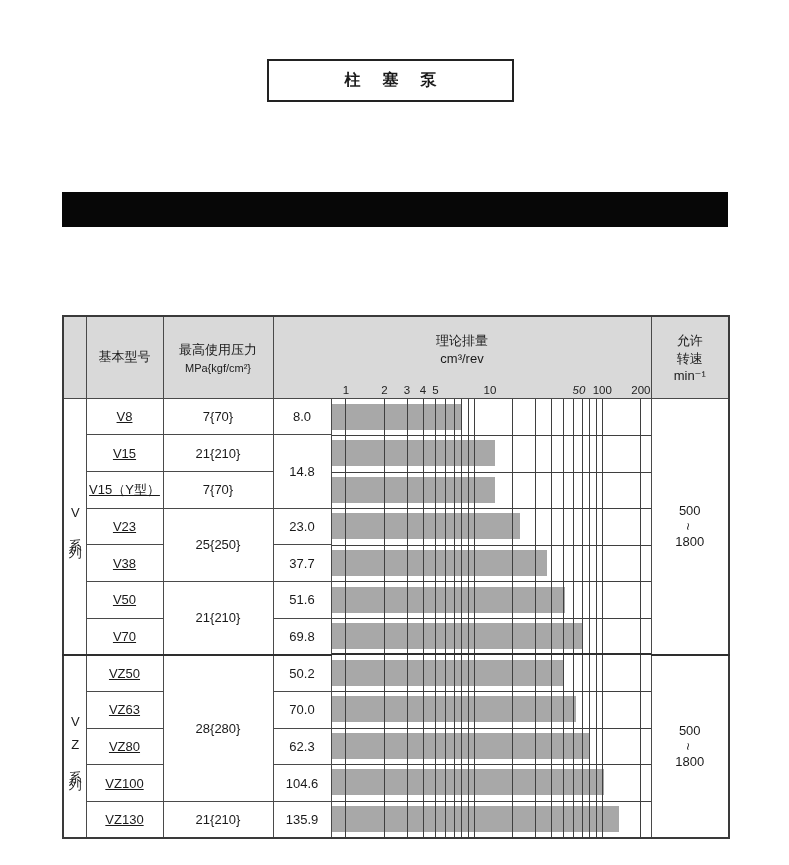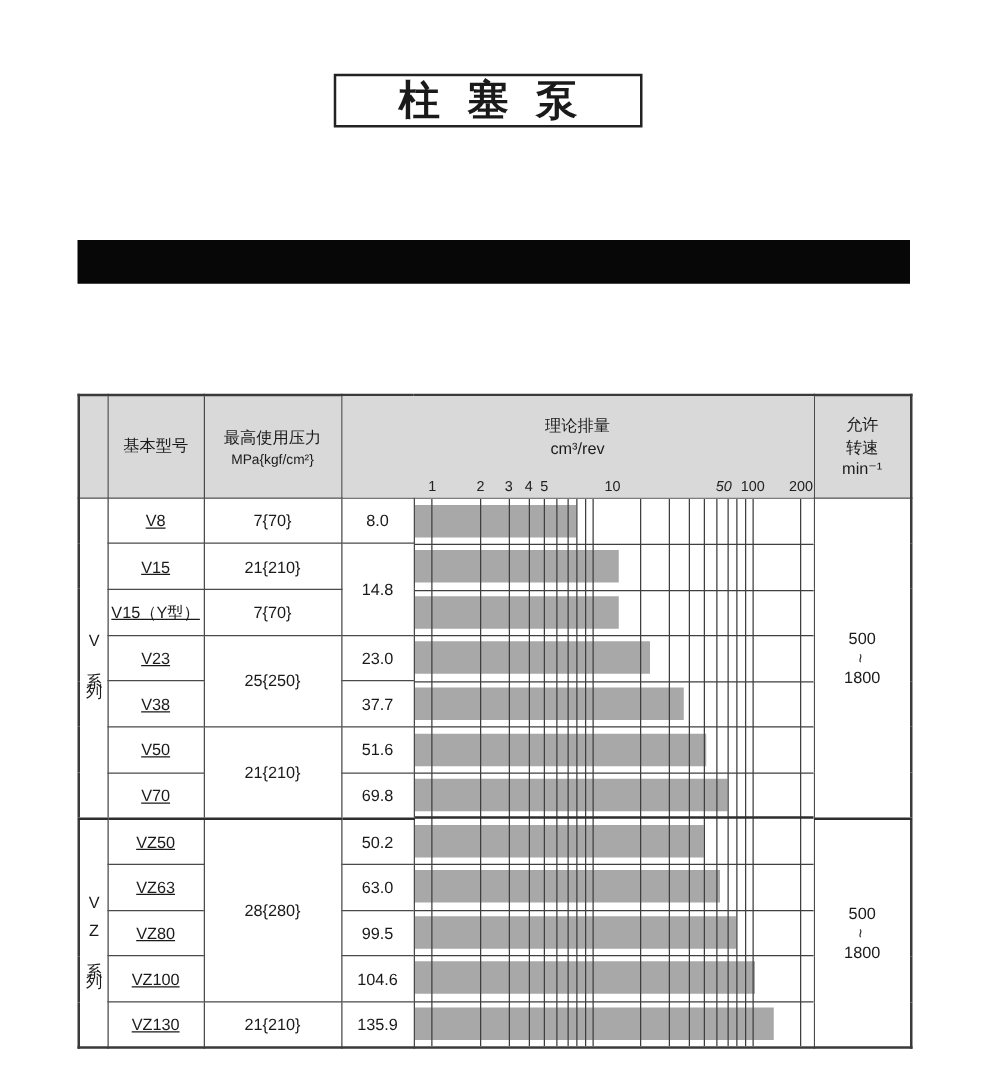--- a/index.html
+++ b/index.html
@@ -2,21 +2,21 @@
 <html><head>
 <meta charset="utf-8">
 <style>
   html,body{margin:0;padding:0;background:#fff;}
   .sheet{position:relative;width:789px;height:865px;background:#ffffff;overflow:hidden;
          font-family:"Liberation Sans","DejaVu Sans",sans-serif;color:#1a1a1a;}
 
   
   .title-box{position:absolute;left:267px;top:59px;width:243px;height:39px;
              border:2px solid #222;background:#fff;display:flex;align-items:center;justify-content:center;}
-  .title-box span{font-size:33px;font-weight:bold;letter-spacing:22px;padding-left:22px;white-space:nowrap;}
+  .title-box span{font-size:16px;font-weight:bold;letter-spacing:22px;padding-left:22px;white-space:nowrap;}
 
   
   .black-bar{position:absolute;left:62px;top:192px;width:666px;height:35px;background:#070707;}
 
   
   .pump-table{position:absolute;left:62px;top:315px;width:666px;border-collapse:collapse;
               table-layout:fixed;font-size:13px;border:2px solid #3a3a3a;}
   .pump-table th,.pump-table td{border:1px solid #4a4a4a;padding:0;text-align:center;vertical-align:middle;
               overflow:hidden;}
   .pump-table thead tr{height:82px;}
@@ -187,25 +187,25 @@
         <td rowspan="4">28{280}</td>
         <td>50.2</td>
         <td class="speed-td" rowspan="5">
           <div>500</div>
           <div class="tilde">~</div>
           <div>1800</div>
         </td>
       </tr>
       <tr>
         <td class="model">VZ63</td>
-        <td>63.0</td>
+        <td>70.0</td>
       </tr>
       <tr>
         <td class="model">VZ80</td>
-        <td>99.5</td>
+        <td>62.3</td>
       </tr>
       <tr>
         <td class="model">VZ100</td>
         <td>104.6</td>
       </tr>
       <tr>
         <td class="model">VZ130</td>
         <td>21{210}</td>
         <td>135.9</td>
       </tr>

